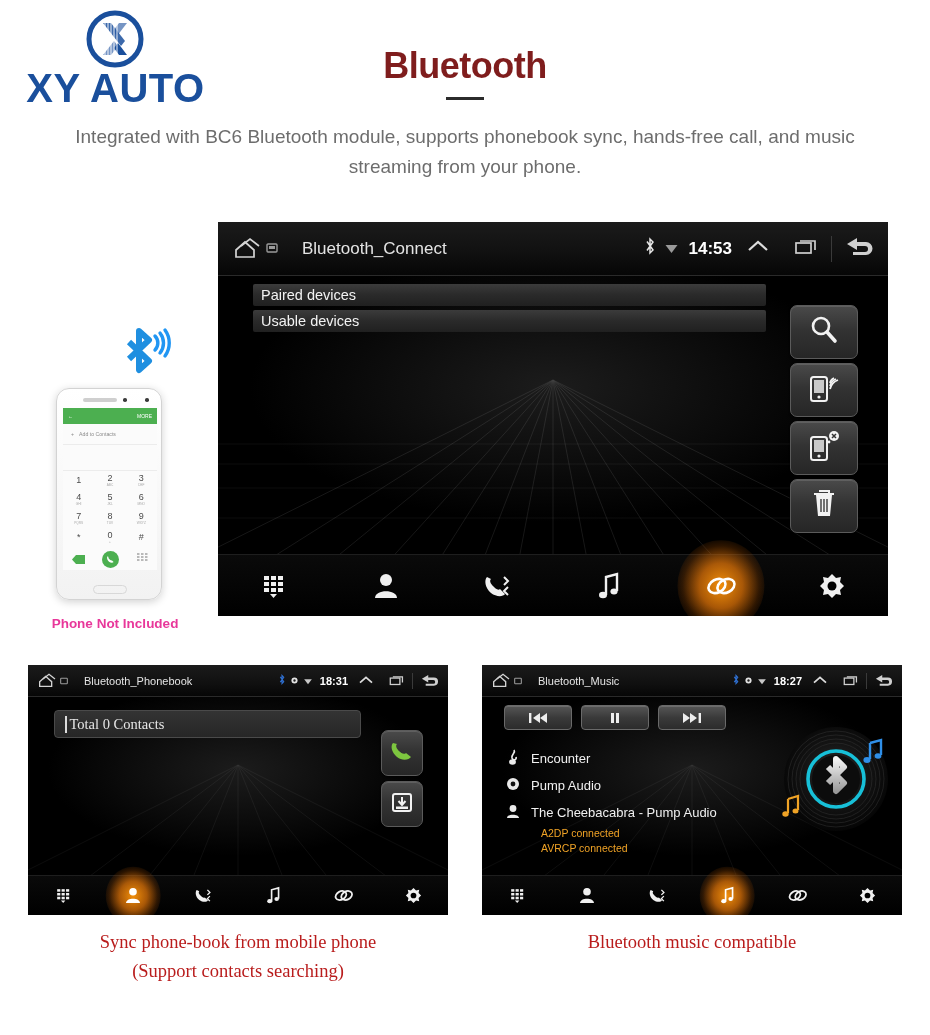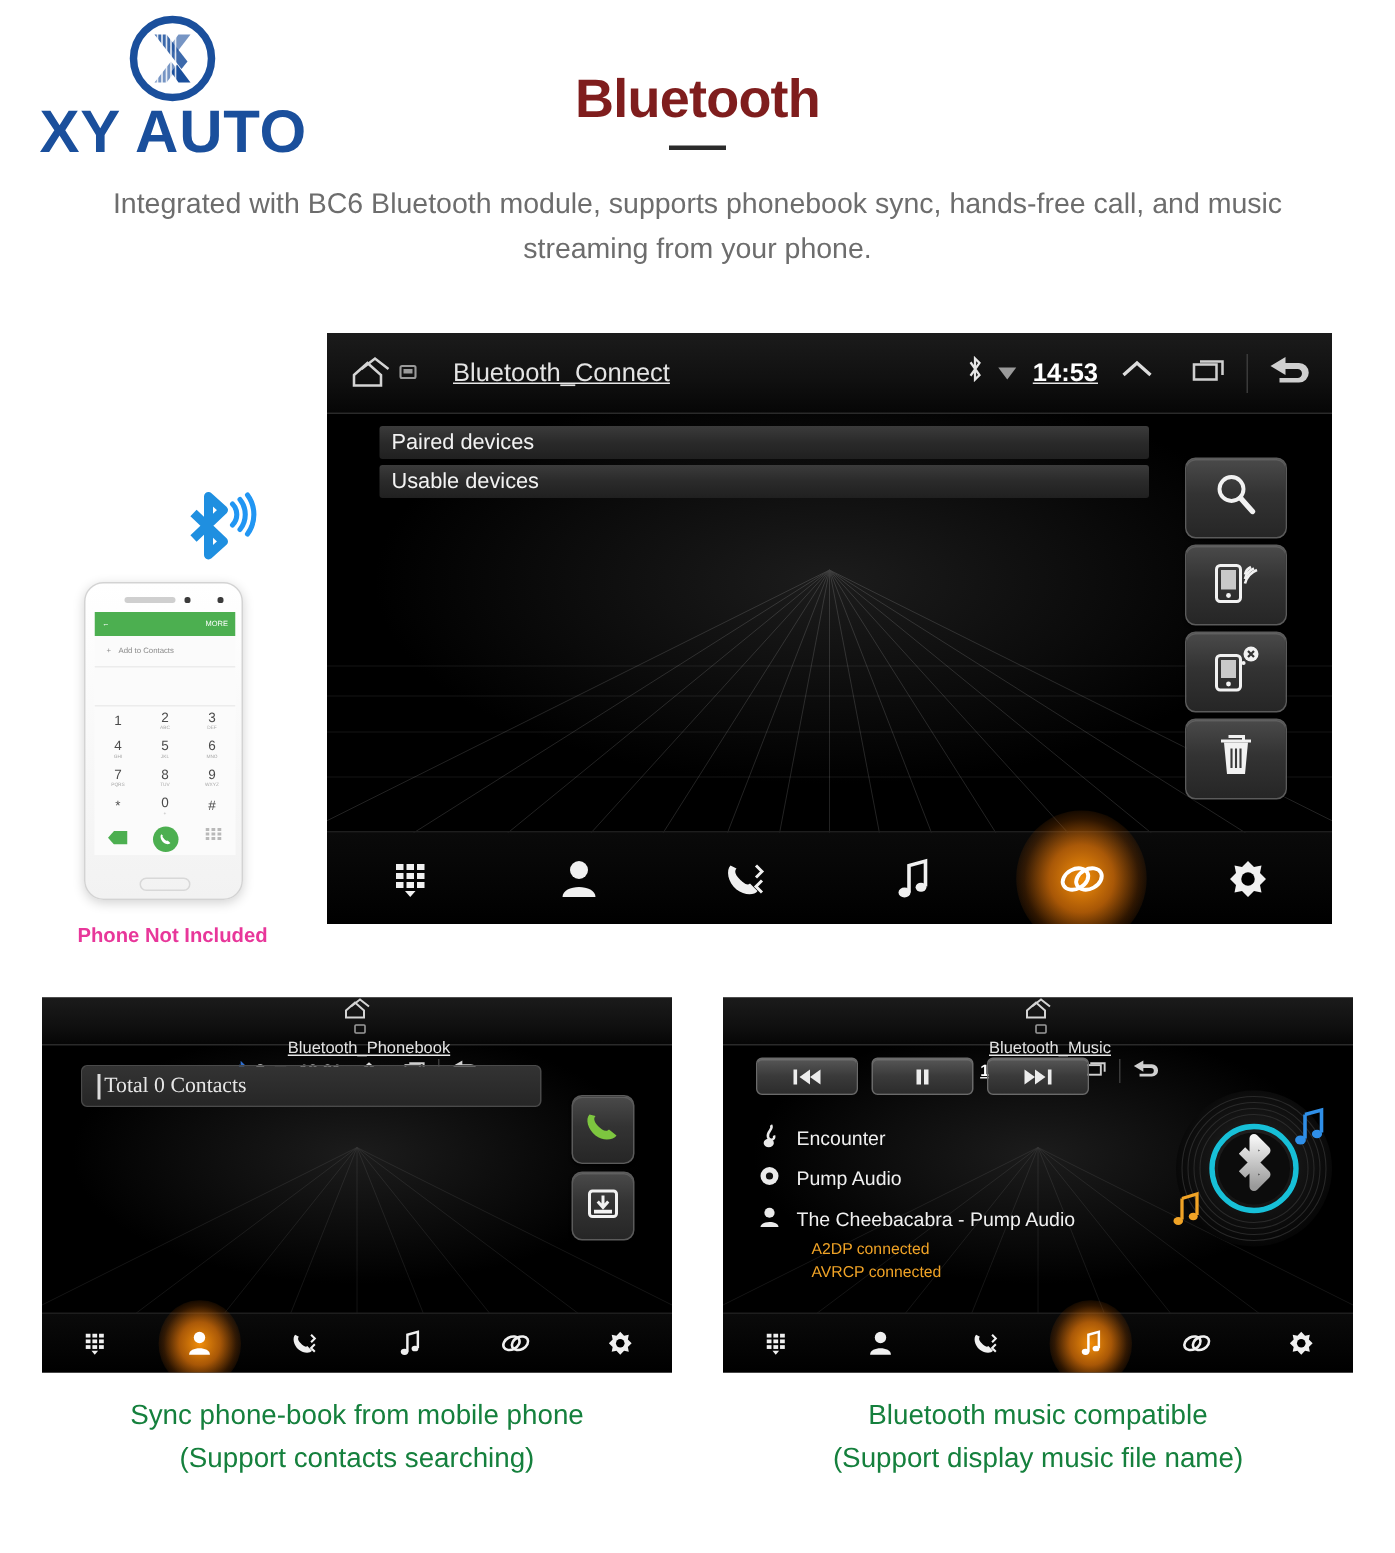--- a/index.html
+++ b/index.html
@@ -59,21 +59,20 @@
     overflow: hidden; opacity: .55;
   }
   .persp svg { position: absolute; left: 0; top: 0; }
 
   .statusbar {
     position: absolute; left: 0; right: 0; top: 0;
     display: flex; align-items: center;
     background: linear-gradient(#1b1b1b, #101010 60%, #060606);
     border-bottom: 1px solid #2a2a2a;
     color: #e8e8e8;
-    text-decoration: underline;
   }
   .sb-home { display: flex; align-items: center; }
   .sb-title { color: #e4e4e4; }
   .sb-spacer { flex: 1; }
   .sb-right { display: flex; align-items: center; }
   .sb-time { color: #fff; font-weight: bold; }
   .sb-divider { width: 1px; background: #3a3a3a; }
 
   .navbar {
     position: absolute; left: 0; right: 0; bottom: 0;
@@ -164,21 +163,21 @@
   }
   .phone-caption {
     position: absolute; left: 0; top: 296px; width: 190px; text-align: center;
     color: #e8379a; font-size: 13.5px; font-weight: bold;
   }
 
   
   #phonebook-screen { left: 28px; top: 665px; width: 420px; height: 250px; }
   #music-screen    { left: 482px; top: 665px; width: 420px; height: 250px; }
   #phonebook-screen .statusbar, #music-screen .statusbar {
-    height: 32px; padding: 0 9px; font-size: 11px; flex-direction: column;
+    height: 32px; padding: 0 9px; font-size: 11px;
   }
   #phonebook-screen .navbar, #music-screen .navbar { height: 40px; }
 
   .pb-search {
     position: absolute; left: 26px; top: 45px; width: 307px; height: 28px;
     background: linear-gradient(#333, #262626);
     border: 1px solid #4a4a4a; border-radius: 4px;
     display: flex; align-items: center; padding-left: 10px;
     color: #e6e6e6; font-size: 14.5px; font-family: Liberation Serif, serif;
   }
@@ -199,21 +198,21 @@
   .mp-meta { position: absolute; left: 24px; top: 80px; width: 280px; }
   .mp-line { display: flex; align-items: center; gap: 11px; height: 27px;
     color: #f0f0f0; font-size: 13px; }
   .mp-status { color: #f0a326; font-size: 10.5px; line-height: 15px;
     padding-left: 35px; }
   .mp-art { position: absolute; right: 4px; top: 56px; }
 
   
   .fig-caption {
     position: absolute; top: 928px; text-align: center;
-    font-size: 18.5px; color: #15803d; line-height: 29px;
+    font-size: 18.5px; color: #b91c1c; line-height: 29px; font-family: Liberation Serif, serif;
   }
   #caption-left  { left: 28px; width: 420px; }
   #caption-right { left: 482px; width: 420px; }
 </style>
 </head>
 <body>
 
 <div class="header">
 
   <div class="logo-wrap">
@@ -893,14 +892,13 @@
     </div>
   </div>
 </div>
 
 <div class="fig-caption" id="caption-left">
   <div>Sync phone-book from mobile phone</div>
   <div>(Support contacts searching)</div>
 </div>
 <div class="fig-caption" id="caption-right">
   <div>Bluetooth music compatible</div>
-  <div>(Support display music file name)</div>
 </div>
 
 </body></html>

